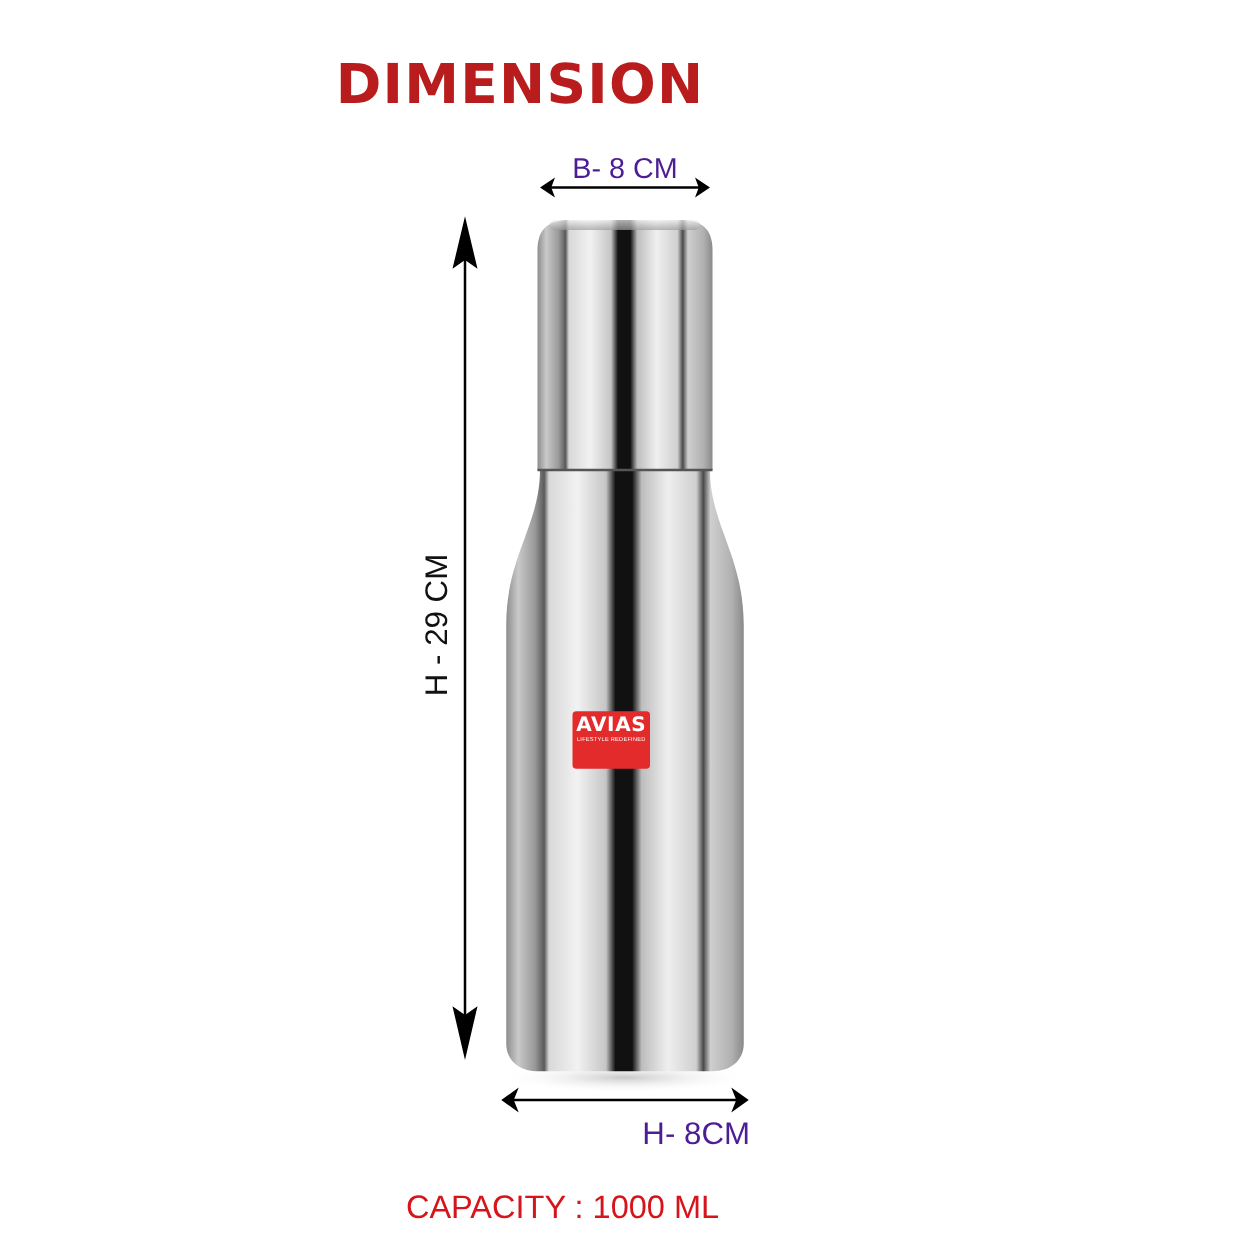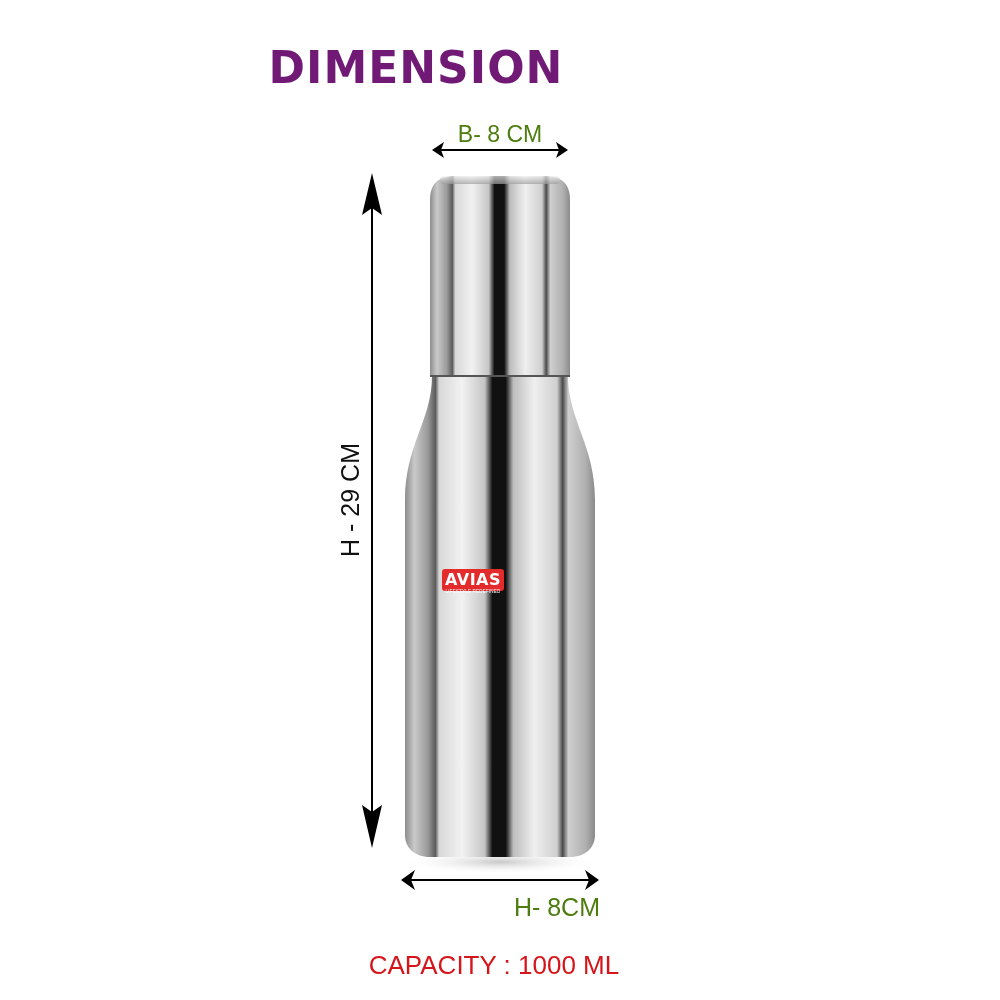--- a/index.html
+++ b/index.html
@@ -1,34 +1,34 @@
 <!DOCTYPE html>
 <html><head>
   <meta charset="utf-8">
   <style>
     html, body { margin: 0; padding: 0; background: #ffffff; }
     body { width: 1000px; height: 1000px; position: relative; overflow: hidden; font-family: "Liberation Sans", sans-serif; }
     .title {
       position: absolute; left: 0; top: 42px; width: 832px; text-align: center;
-      font-family: "DejaVu Sans", sans-serif; font-weight: bold; font-size: 44px; letter-spacing: 1px; color: #701a75;
+      font-family: "DejaVu Sans", sans-serif; font-weight: bold; font-size: 44px; letter-spacing: 1px; color: #b91c1c;
     }
-    .label { position: absolute; color: #4d7c0f; font-size: 23px; white-space: nowrap; }
+    .label { position: absolute; color: #4c1d95; font-size: 23px; white-space: nowrap; }
     .lbl-top { left: 432px; top: 121px; width: 136px; text-align: center; }
     .lbl-bottom { left: 400px; top: 893px; width: 200px; text-align: right; font-size: 25px; }
     .lbl-height {
       position: absolute; left: 350px; top: 500px; transform: translate(-50%,-50%) rotate(-90deg);
       font-size: 25px; color: #111; white-space: nowrap;
     }
     .capacity {
       position: absolute; left: 0; top: 950px; width: 900px; text-align: center;
-      font-size: 26px; color: #d6151b; margin-left: 44px;
+      font-size: 26px; color: #d6151b;
     }
     svg.art { position: absolute; left: 0; top: 0; }
     .logo {
-      position: absolute; left: 442px; top: 569px; width: 62px; height: 22px;
+      position: absolute; left: 458px; top: 569px; width: 62px; height: 46px;
       background: #e32b2b; border-radius: 3px; color: #fff; text-align: center;
     }
     .logo-main { font-family: "DejaVu Sans", sans-serif; font-weight: bold; font-size: 16px; line-height: 18px; display: block; margin-top: 2px; letter-spacing: 0.5px; }
     .logo-sub { font-size: 4.5px; line-height: 6px; display: block; letter-spacing: 0.2px; }
   </style>
 </head>
 <body>
 
 <div class="title">DIMENSION</div>
 

